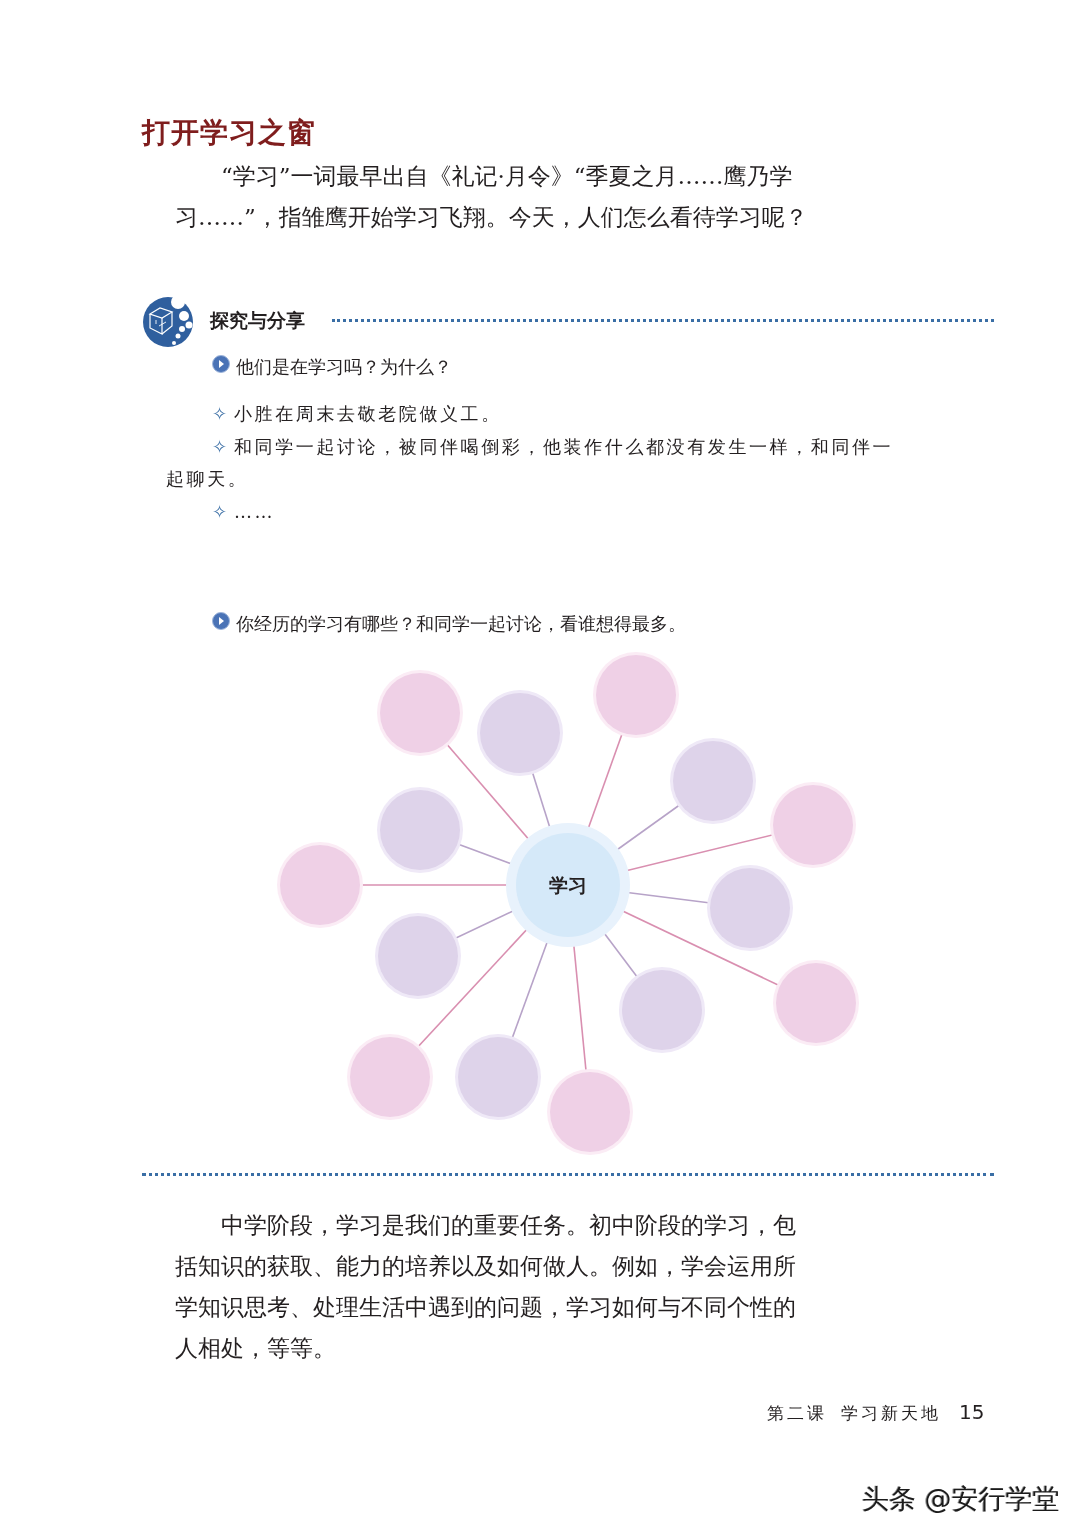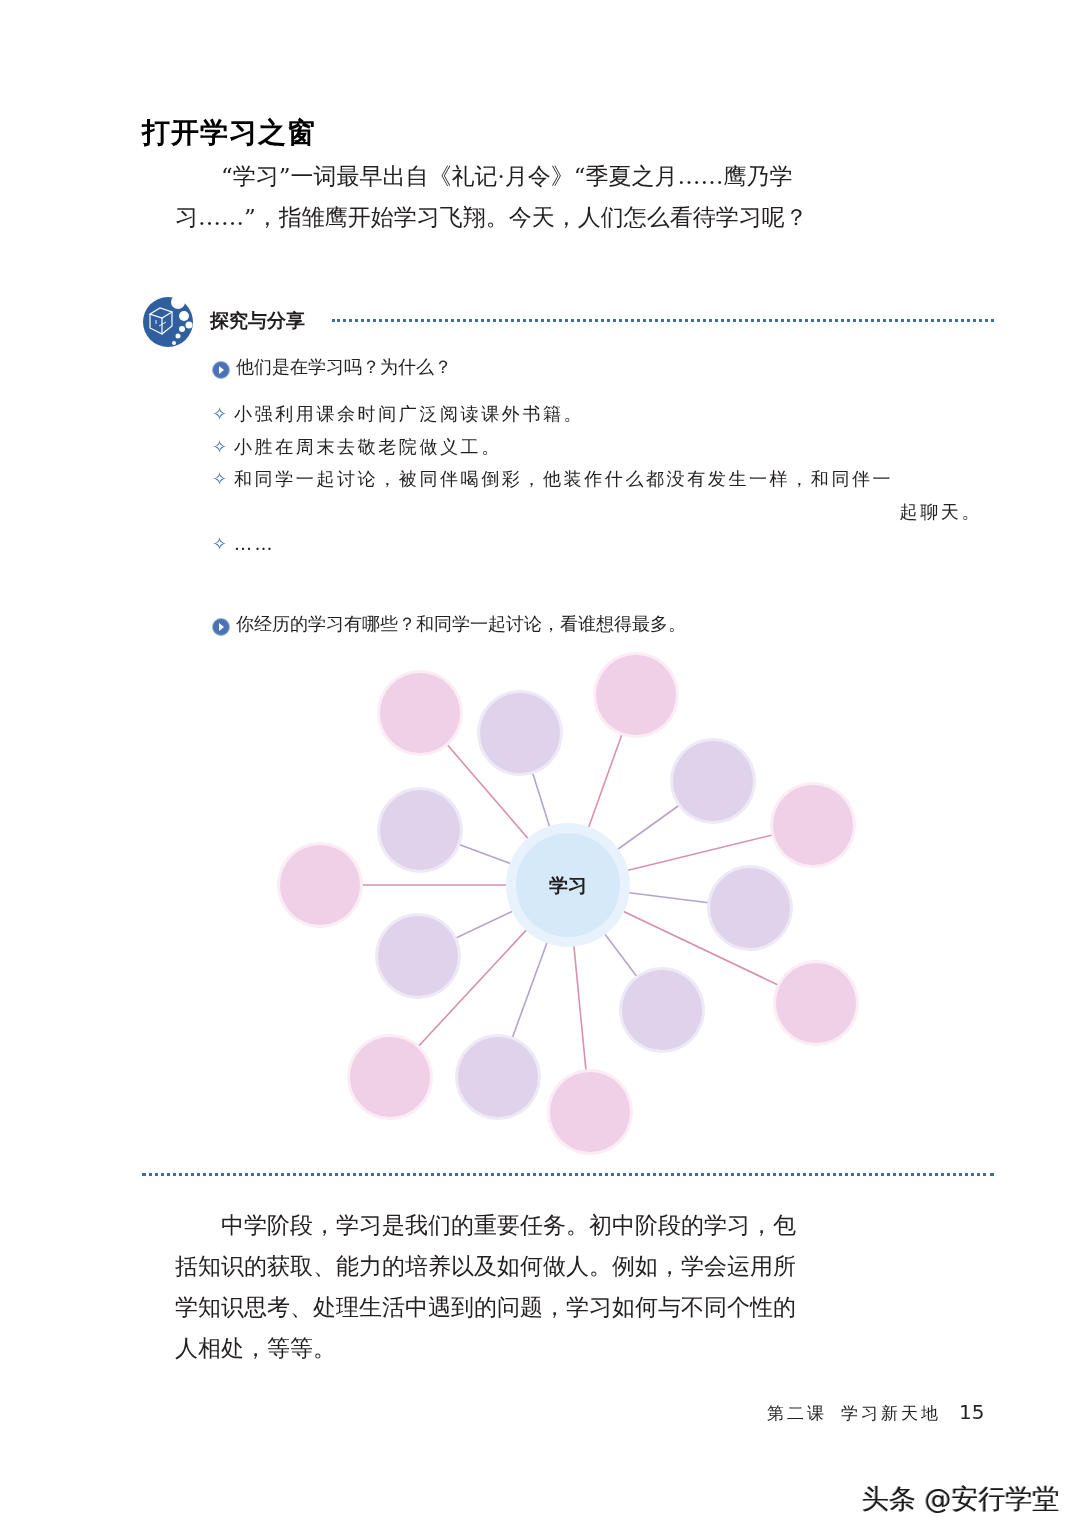--- a/index.html
+++ b/index.html
@@ -1,40 +1,40 @@
 <!DOCTYPE html>
 <html><head>
 <meta charset="utf-8">
 <style>
   html, body { margin: 0; padding: 0; background: #ffffff; }
   body { width: 1086px; height: 1535px; position: relative; overflow: hidden;
          font-family: "DejaVu Serif", "Liberation Serif", serif; color: #231f20; }
   .abs { position: absolute; }
   .section-title { left: 142px; top: 114px; font-family: "DejaVu Sans", "Liberation Sans", sans-serif;
-                   font-size: 28px; font-weight: bold; letter-spacing: 1px; color: #000000; }
+                   font-size: 28px; font-weight: bold; letter-spacing: 1px; color: #7f1d1d; }
   .para { left: 142px; width: 640px; font-size: 23px; line-height: 41px; color: #231f20; margin-left: 33px; }
   .para .indent { display: inline-block; width: 46px; }
   .intro { top: 156px; }
   .outro { top: 1205px; }
   .share-header { left: 142px; top: 294px; width: 852px; height: 54px; }
   .share-icon { position: absolute; left: 0; top: 0; width: 54px; height: 54px; }
   .share-title { position: absolute; left: 68px; top: 14px; font-family: "DejaVu Sans", "Liberation Sans", sans-serif;
                  font-size: 19px; font-weight: bold; color: #231f20; }
   .dotline { position: absolute; height: 0; border-top: 3px dotted #3a6ea5; }
   .share-dots { left: 190px; top: 25px; right: 0; }
   .bottom-dots { left: 142px; top: 1173px; width: 852px; }
   .question { left: 212px; font-family: "DejaVu Sans", "Liberation Sans", sans-serif; font-size: 18px; color: #231f20;
-              display: flex; align-items: flex-end; }
+              display: flex; align-items: flex-start; }
   .q-bullet { width: 18px; height: 18px; margin-right: 6px; flex: none; }
   .q1 { top: 355px; }
   .q2 { top: 612px; }
   .items { left: 142px; top: 398px; width: 840px; font-size: 18px; line-height: 32.5px; letter-spacing: 2.6px; color: #231f20; }
   .item { padding-left: 70px; }
   .item .star { display: inline-block; width: 22px; color: #3a6ea5; letter-spacing: 0; }
-  .item-cont { padding-left: 24px; text-align: right; }
+  .item-cont { padding-left: 24px; }
   .diagram { left: 270px; top: 640px; width: 600px; height: 520px; }
   .footer { left: 767px; top: 1400px; font-size: 17px; letter-spacing: 3px; color: #231f20; }
   .footer .pg { font-family: "DejaVu Sans", "Liberation Sans", sans-serif; font-size: 20px; letter-spacing: 0; margin-left: 18px; }
   .footer .gap { display: inline-block; width: 14px; }
   .watermark { left: 862px; top: 1481px; font-family: "DejaVu Sans", "Liberation Sans", sans-serif; font-size: 27px; color: #1b1b1b;
                text-shadow: 1px 1px 0 #ffffff, -1px 0 0 #999; letter-spacing: 0; text-align: center; }
 </style>
 </head>
 <body>
 
@@ -65,21 +65,20 @@
 <div class="abs question q1">
   <svg class="q-bullet" viewBox="0 0 18 18">
     <circle cx="9" cy="9" r="8.5" fill="#4a73b6"></circle>
     <circle cx="9" cy="9" r="8.5" fill="none" stroke="#9db4da" stroke-width="1"></circle>
     <path d="M7 5 L12 9 L7 13 Z" fill="#ffffff"></path>
   </svg>
   <span>他们是在学习吗？为什么？</span>
 </div>
 
 <div class="abs items">
-  <div class="item"><span class="star">✧</span><span>小强利用课余时间广泛阅读课外书籍。</span></div>
   <div class="item"><span class="star">✧</span><span>小胜在周末去敬老院做义工。</span></div>
   <div class="item"><span class="star">✧</span><span>和同学一起讨论，被同伴喝倒彩，他装作什么都没有发生一样，和同伴一</span></div>
   <div class="item-cont">起聊天。</div>
   <div class="item"><span class="star">✧</span><span>……</span></div>
 </div>
 
 <div class="abs question q2">
   <svg class="q-bullet" viewBox="0 0 18 18">
     <circle cx="9" cy="9" r="8.5" fill="#4a73b6"></circle>
     <circle cx="9" cy="9" r="8.5" fill="none" stroke="#9db4da" stroke-width="1"></circle>

